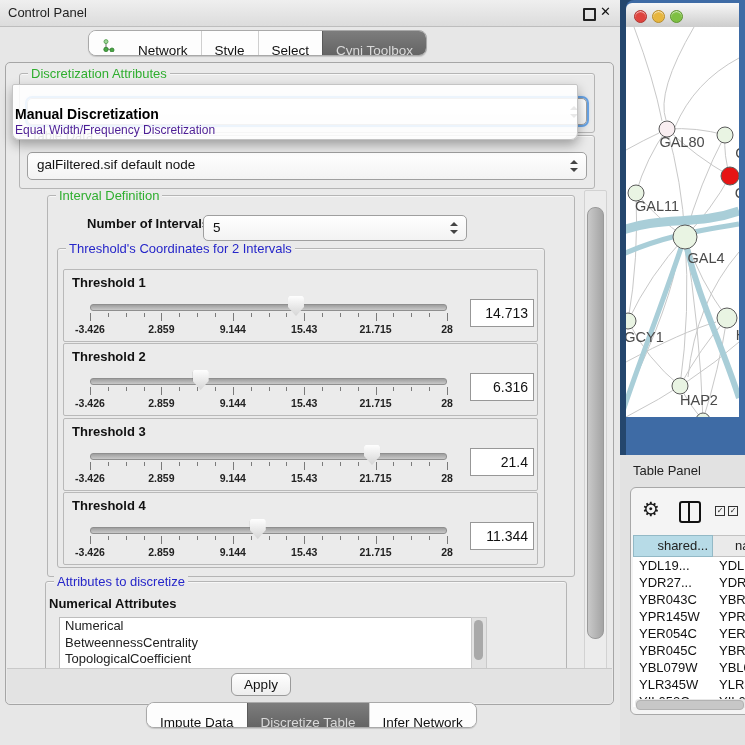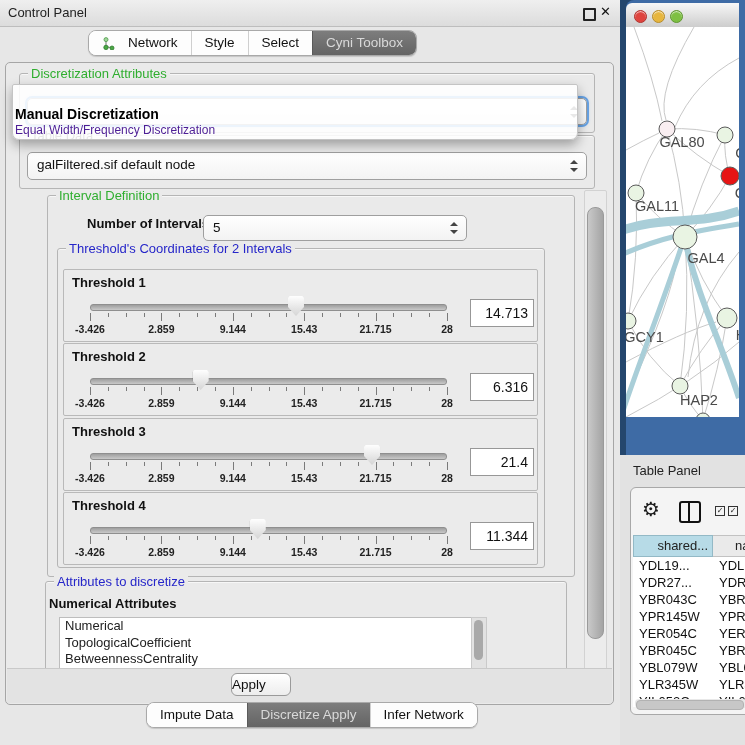--- a/index.html
+++ b/index.html
@@ -8,21 +8,21 @@
   .abs{position:absolute}
 
   
   #cp-titlebar{left:0;top:0;width:620px;height:26px;background:linear-gradient(#efefef,#dcdcdc);border-bottom:1px solid #bdbdbd}
   #cp-title{left:8px;top:5px;font-size:13px;color:#222}
   .win-float{left:583px;top:8px;width:9px;height:9px;border:2px solid #222;border-radius:1px}
   .win-close{left:600px;top:4px;font-size:13px;font-weight:bold;color:#111}
 
   
   .seg-bar{display:inline-flex;height:24px;background:#fff;border:1px solid #a9a9a9;border-radius:8px;overflow:hidden;box-shadow:0 1px 1px rgba(0,0,0,.15)}
-  .seg{padding:0 13px;line-height:24px;font-size:13.5px;color:#111;background:#fdfdfd;border-left:1px solid #cfcfcf;display:flex;align-items:center;gap:13px;white-space:nowrap}
+  .seg{padding:8px 13px;line-height:24px;font-size:13.5px;color:#111;background:#fdfdfd;border-left:1px solid #cfcfcf;display:flex;align-items:flex-start;gap:23px;white-space:nowrap}
   .seg:first-child{border-left:none}
   .seg.selected{background:linear-gradient(#7d7d7d,#646464);color:#d9d9d9;border-left-color:#5a5a5a}
   #top-tabs{left:88px;top:30px}
   #bottom-tabs{left:146px;top:702px}
 
   
   #main-panel{left:5px;top:62px;width:607px;height:641px;background:#eaeaea;border:1px solid #a6a6a6;border-radius:5px}
 
   .group{position:absolute;border:1px solid #b5b5b5;border-radius:3px;box-shadow:inset 0 1px 0 rgba(255,255,255,.6)}
   .gtitle{position:absolute;top:-8px;left:8px;background:#eaeaea;padding:0 3px;font-size:13px;white-space:nowrap}
@@ -67,21 +67,21 @@
   .val-field{position:absolute;left:406px;top:29px;width:57px;height:26px;background:#fff;border:1px solid #979797;
              font-size:14px;text-align:right;line-height:26px;padding-right:5px;color:#111}
 
   #attr-sub{left:40px;top:407px;font-size:13px;font-weight:bold;color:#111}
   #attr-list{left:50px;top:428px;width:412px;height:60px;background:#fff;border:1px solid #bdbdbd}
   .attr-item{font-size:13px;color:#222;line-height:16.5px;padding-left:5px;white-space:nowrap}
   #attr-vsb{left:462px;top:428px;width:14px;height:53px;background:#e2e2e2;border:1px solid #cacaca}
   #attr-vsb .thumbv{position:absolute;left:1.5px;top:2px;width:9px;height:40px;border-radius:5px;background:#a9a9a9}
 
   #apply-strip{left:1px;top:605px;width:605px;height:34px;background:#e3e3e3;border-top:1px solid #c9c9c9}
-  #apply-btn{left:224px;top:4px;width:58px;height:21px;background:linear-gradient(#fff,#ededed);border:1px solid #9a9a9a;border-radius:6px;font-size:13.5px;text-align:left;line-height:21px;color:#111}
+  #apply-btn{left:224px;top:4px;width:58px;height:21px;background:linear-gradient(#fff,#ededed);border:1px solid #9a9a9a;border-radius:6px;font-size:13.5px;text-align:center;line-height:21px;color:#111}
 
   
   #net-outer{left:620px;top:0;width:125px;height:455px;background:#24466d}
   #net-frame{position:absolute;left:6px;top:0;width:119px;height:455px;background:#3e6ba5;border-radius:8px 0 0 0}
   #net-titlebar{position:absolute;left:6px;top:3px;width:113px;height:24px;background:linear-gradient(#f7f7f7,#cdcdcd);border-radius:6px 0 0 0;border-bottom:1px solid #9a9a9a}
   .light{position:absolute;top:6.5px;width:11px;height:11px;border-radius:50%;box-shadow:inset 0 1px 1px rgba(255,255,255,.7)}
   .light.red{left:8px;background:#df443e;border:1px solid #b03530}
   .light.yellow{left:26px;background:#e7b63e;border:1px solid #b78c2b}
   .light.green{left:44px;background:#7ec043;border:1px solid #5f9632}
   #net-canvas{position:absolute;left:6px;top:27px;width:113px;height:390px;background:#fff;overflow:hidden}
@@ -326,22 +326,22 @@
       </div>
       <div class="val-field">11.344</div>
     </div>
 
     <div class="group" style="left:36px;top:392px;width:520px;height:160px">
       <span class="gtitle blue">Attributes to discretize</span>
     </div>
     <div class="abs" id="attr-sub">Numerical Attributes</div>
     <div class="abs" id="attr-list">
         <div class="attr-item">Numerical</div>
+        <div class="attr-item">BetweennessCentrality</div>
         <div class="attr-item">TopologicalCoefficient</div>
-        <div class="attr-item">BetweennessCentrality</div>
       </div>
     <div class="abs" id="attr-vsb">
         <div class="thumbv"></div>
       </div>
   </div>
 
   <div class="abs" id="main-vsb">
       <div class="thumbv"></div>
     </div>
 
@@ -353,21 +353,21 @@
 <div class="abs" id="algo-popup">
   <div class="it1">Manual Discretization</div>
   <div class="it2">Equal Width/Frequency Discretization</div>
 </div>
 
 <div class="abs seg-bar" id="bottom-tabs">
   <div class="seg">
       <span>Impute Data</span>
     </div>
   <div class="seg selected">
-      <span>Discretize Apply</span>
+      <span>Discretize Table</span>
     </div>
   <div class="seg">
       <span>Infer Network</span>
     </div>
 </div>
 
 <div class="abs" id="net-outer">
   <div id="net-frame"></div>
   <div id="net-titlebar">
     <div class="light red"></div>

